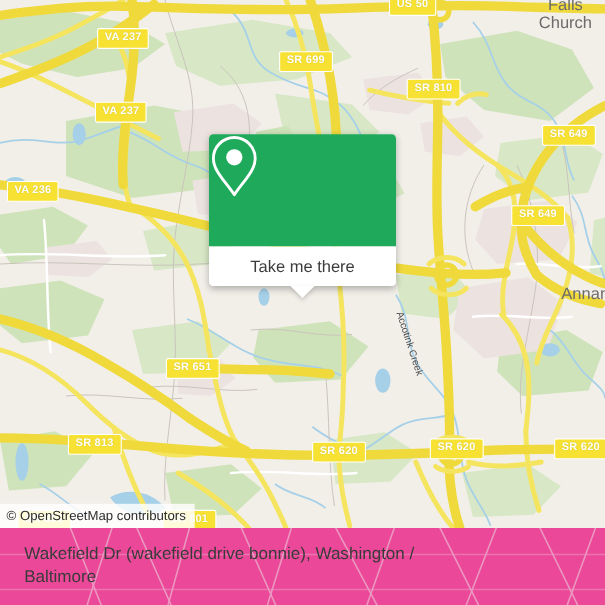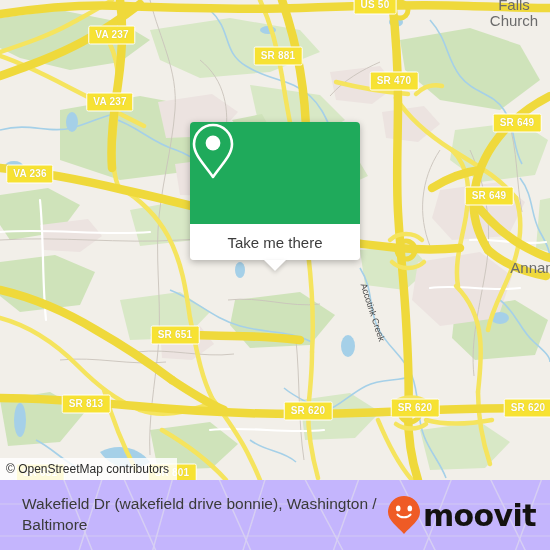--- a/index.html
+++ b/index.html
@@ -120,21 +120,21 @@
     font-size: 12px;
     z-index: 30;
     font-family: "Liberation Sans", sans-serif;
   }
 
   
   #footer {
     position: absolute;
     left: 0; top: 480px;
     width: 550px; height: 70px;
-    background: #c4b5fd;
+    background: #ec4899;
     display: flex;
     align-items: center;
     overflow: hidden;
   }
   #footer-watermark {
     position: absolute;
     left: 0; top: 0; width: 550px; height: 70px;
     opacity: .5;
     pointer-events: none;
   }
@@ -319,23 +319,23 @@
       <path class="sec" d="M392 262 C400 270, 416 270, 424 262"></path>
       <path class="sec" d="M396 402 C404 396, 418 396, 426 402"></path>
       <path class="sec" d="M396 424 C404 430, 418 430, 426 424"></path>
 
       <path class="sec" d="M380 88 C388 78, 400 74, 410 76"></path>
       <path class="sec" d="M416 94 C424 86, 434 84, 442 86"></path>
     </svg>
 
     <div id="shield-layer">
         <div class="shield" style="left: 112px; top: 35px;">VA 237</div>
-        <div class="shield" style="left: 278px; top: 56px;">SR 881</div>
+        <div class="shield" style="left: 278px; top: 56px;">SR 699</div>
         <div class="shield" style="left: 375px; top: 5px;">US 50</div>
-        <div class="shield" style="left: 394px; top: 81px;">SR 470</div>
+        <div class="shield" style="left: 394px; top: 81px;">SR 810</div>
         <div class="shield" style="left: 517px; top: 123px;">SR 649</div>
         <div class="shield" style="left: 110px; top: 102px;">VA 237</div>
         <div class="shield" style="left: 489px; top: 196px;">SR 649</div>
         <div class="shield" style="left: 30px; top: 174px; text-align: right;">VA 236</div>
         <div class="shield" style="left: 175px; top: 335px;">SR 651</div>
         <div class="shield" style="left: 86px; top: 404px;">SR 813</div>
         <div class="shield" style="left: 308px; top: 411px;">SR 620</div>
         <div class="shield" style="left: 415px; top: 408px;">SR 620</div>
         <div class="shield" style="left: 528px; top: 408px;">SR 620</div>
         <div class="shield" style="left: 40px; top: 473px;">SR 651</div>
@@ -382,24 +382,15 @@
         <path d="M545 -10 L512 80"></path>
         <path d="M60 -10 L96 80"></path>
         <path d="M105 -10 L76 80"></path>
         <path d="M0 24 L550 24" stroke-opacity=".55"></path>
         <path d="M0 56 L550 56" stroke-opacity=".55"></path>
       </g>
     </svg>
 
     <div id="footer-title">Wakefield Dr (wakefield drive bonnie), Washington / Baltimore</div>
 
-    <div id="brand">
-      <svg width="34" height="40" viewBox="0 0 34 40">
-        <path d="M17 1 C8.2 1 1 8.2 1 17 C1 25.5 10 31 17 39 C24 31 33 25.5 33 17 C33 8.2 25.8 1 17 1 Z" fill="#ef5b25"></path>
-        <ellipse cx="11.2" cy="13.4" rx="2.3" ry="2.9" fill="#ffffff"></ellipse>
-        <ellipse cx="22.8" cy="13.4" rx="2.3" ry="2.9" fill="#ffffff"></ellipse>
-        <path d="M10.5 19.6 C13.2 23.2 20.8 23.2 23.5 19.6" fill="none" stroke="#ffffff" stroke-width="2.1" stroke-linecap="round"></path>
-      </svg>
-      <span id="brand-word">moovit</span>
-    </div>
   </div>
 
 </div>
 
 </body></html>

